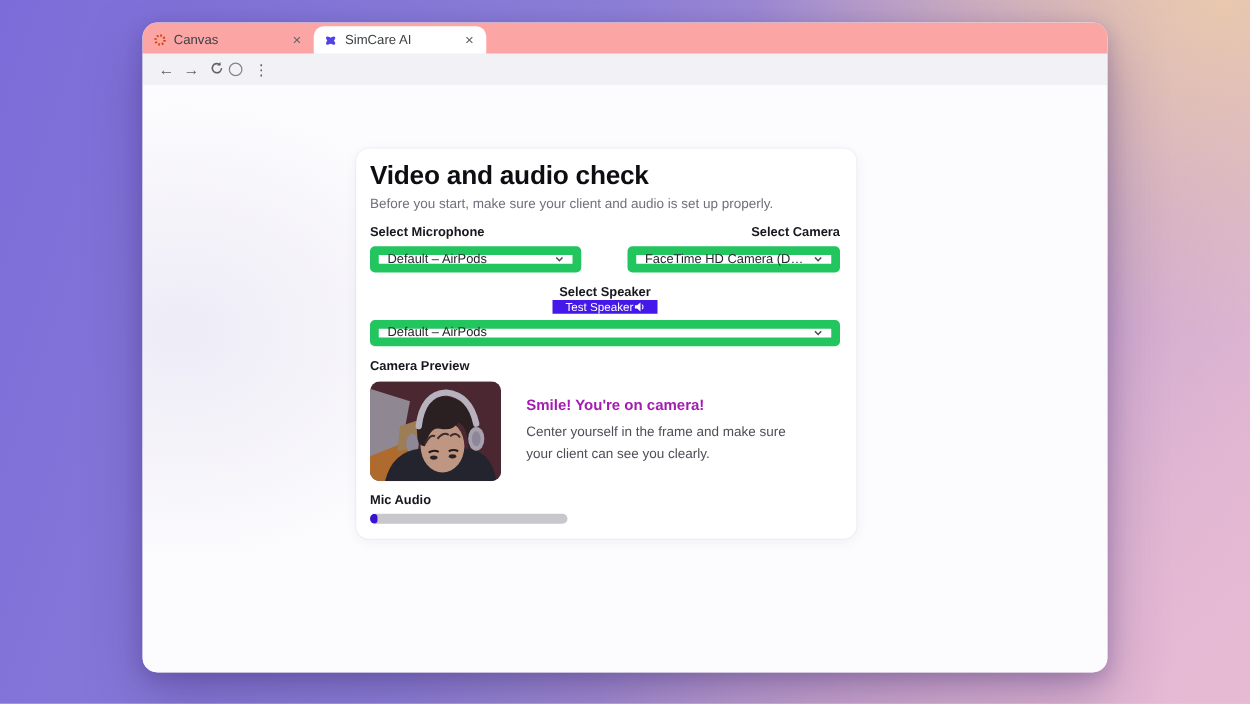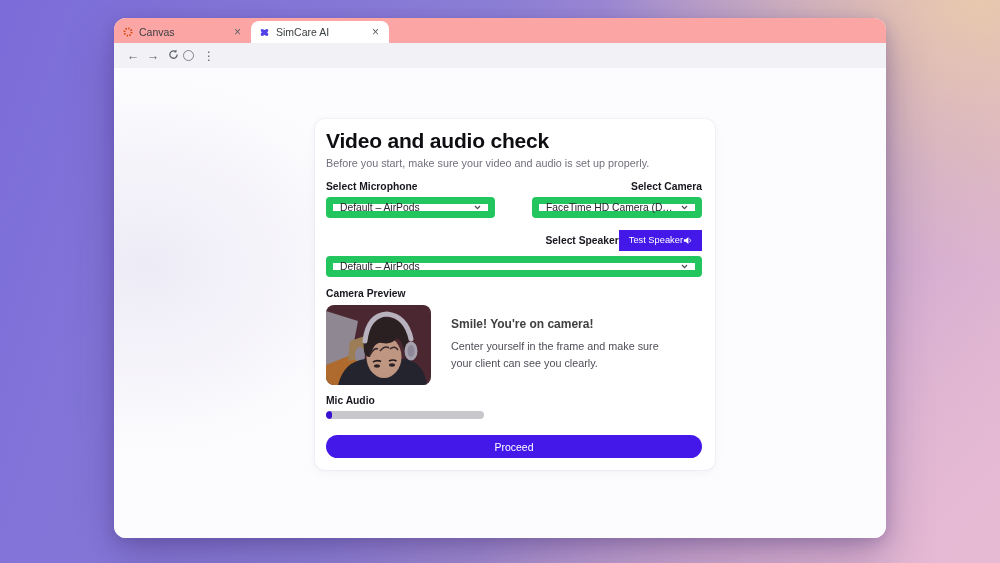--- a/index.html
+++ b/index.html
@@ -49,52 +49,52 @@
 
   .content {
     height:470px; position:relative;
     background:
       radial-gradient(420px 340px at 4% 42%, #edebf6 0%, rgba(237,235,246,0) 55%),
       #fcfbfd;
   }
 
   
   .card {
-    position:absolute; left:201px; top:51px; width:400px;
+    position:absolute; left:171px; top:51px; width:400px;
     background:#fff; border-radius:10px; padding:10px 13px 12px 11px;
     box-shadow:0 0 0 1px rgba(40,30,90,.03), 0 2px 10px rgba(40,30,90,.05);
   }
   .card h1 { font-size:21px; line-height:24px; font-weight:700; color:#0d0d12; letter-spacing:-.2px; }
   .subtitle { margin-top:4px; font-size:10.8px; color:#70707c; }
 
   .field-label { font-size:10.3px; font-weight:700; color:#17171f; margin-bottom:5px; }
   .selects-row { margin-top:12px; display:flex; gap:37px; }
   .col-mic { width:169px; } .col-cam { width:170px;text-align:right; }
   .selectbox {
     height:21px; border:7px solid #22c55e; border-radius:4px; background:#fff;
     display:flex; align-items:center; justify-content:space-between;
     padding:0 7px; font-size:10.3px; color:#26262e; cursor:pointer; white-space:nowrap;
   }
   .selectbox .val { overflow:hidden; text-overflow:ellipsis; }
   .chev { flex:none; margin-left:5px; }
 
-  .speaker-head { margin-top:11px; display:flex; align-items:center; justify-content:flex-end; height:22px; }
+  .speaker-head { margin-top:11px; display:flex; align-items:center; justify-content:flex-start; height:22px;flex-direction:column; }
   .speaker-head .field-label { margin-bottom:0; }
   .test-btn {
     height:21px; border:none; border-radius:0; background:#4318e8; color:#fff;
     font-size:9.3px; font-family:inherit; display:flex; align-items:center; gap:0;
     padding:0 10px; cursor:pointer;
   }
   .speaker-select { margin-top:5px; }
 
   .preview-label { margin-top:11px; }
   .preview-row { margin-top:6px; display:flex; gap:20px; }
   .preview-frame { width:105px; height:80px; border-radius:8px; overflow:hidden; flex:none; }
   .preview-text { padding-top:12px; }
-  .preview-text h3 { font-size:12px; font-weight:700; color:#404040; }
+  .preview-text h3 { font-size:12px; font-weight:700; color:#a21caf; }
   .preview-body { margin-top:7px; font-size:10.8px; color:#4e4e58; line-height:16.5px; }
   .preview-body span { display:block; }
 
   .mic-label { margin-top:10px; }
   .mic-bar { margin-top:5px; width:158px; height:8px; border-radius:4px; background:#c7c7cc; overflow:hidden; }
   .mic-fill { height:100%; width:4%; background:#3a13d2; border-radius:4px; }
 
   .proceed-btn {
     margin-top:16px; width:100%; height:23px; border:none; border-radius:12px;
     background:#4318e8; color:#fff; font-size:10.5px; font-family:inherit; cursor:pointer;
@@ -135,21 +135,21 @@
         </svg>
     </span>
     <span class="profile-ring"></span>
     <span class="kebab">⋮</span>
   </div>
 
   <div class="content">
     <div class="card">
 
       <h1>Video and audio check</h1>
-      <div class="subtitle">Before you start, make sure your video and audio is set up properly.</div>
+      <div class="subtitle">Before you start, make sure your client and audio is set up properly.</div>
 
       <div class="selects-row">
         <div class="col-mic">
           <div class="field-label">Select Microphone</div>
           <div class="selectbox">
             <span class="val">Default – AirPods</span>
             <svg class="chev" width="7" height="5" viewBox="0 0 7 5">
                 <path d="M1 1l2.5 2.6L6 1" fill="none" stroke="#4a4a55" stroke-width="1.2"></path>
               </svg>
           </div>
@@ -210,17 +210,16 @@
             <span>your client can see you clearly.</span>
           </div>
         </div>
       </div>
 
       <div class="field-label mic-label">Mic Audio</div>
       <div class="mic-bar">
         <div class="mic-fill" style="width: 4%;"></div>
       </div>
 
-      <button class="proceed-btn">Proceed</button>
 
     </div>
   </div>
 </div>
 
 </body></html>

